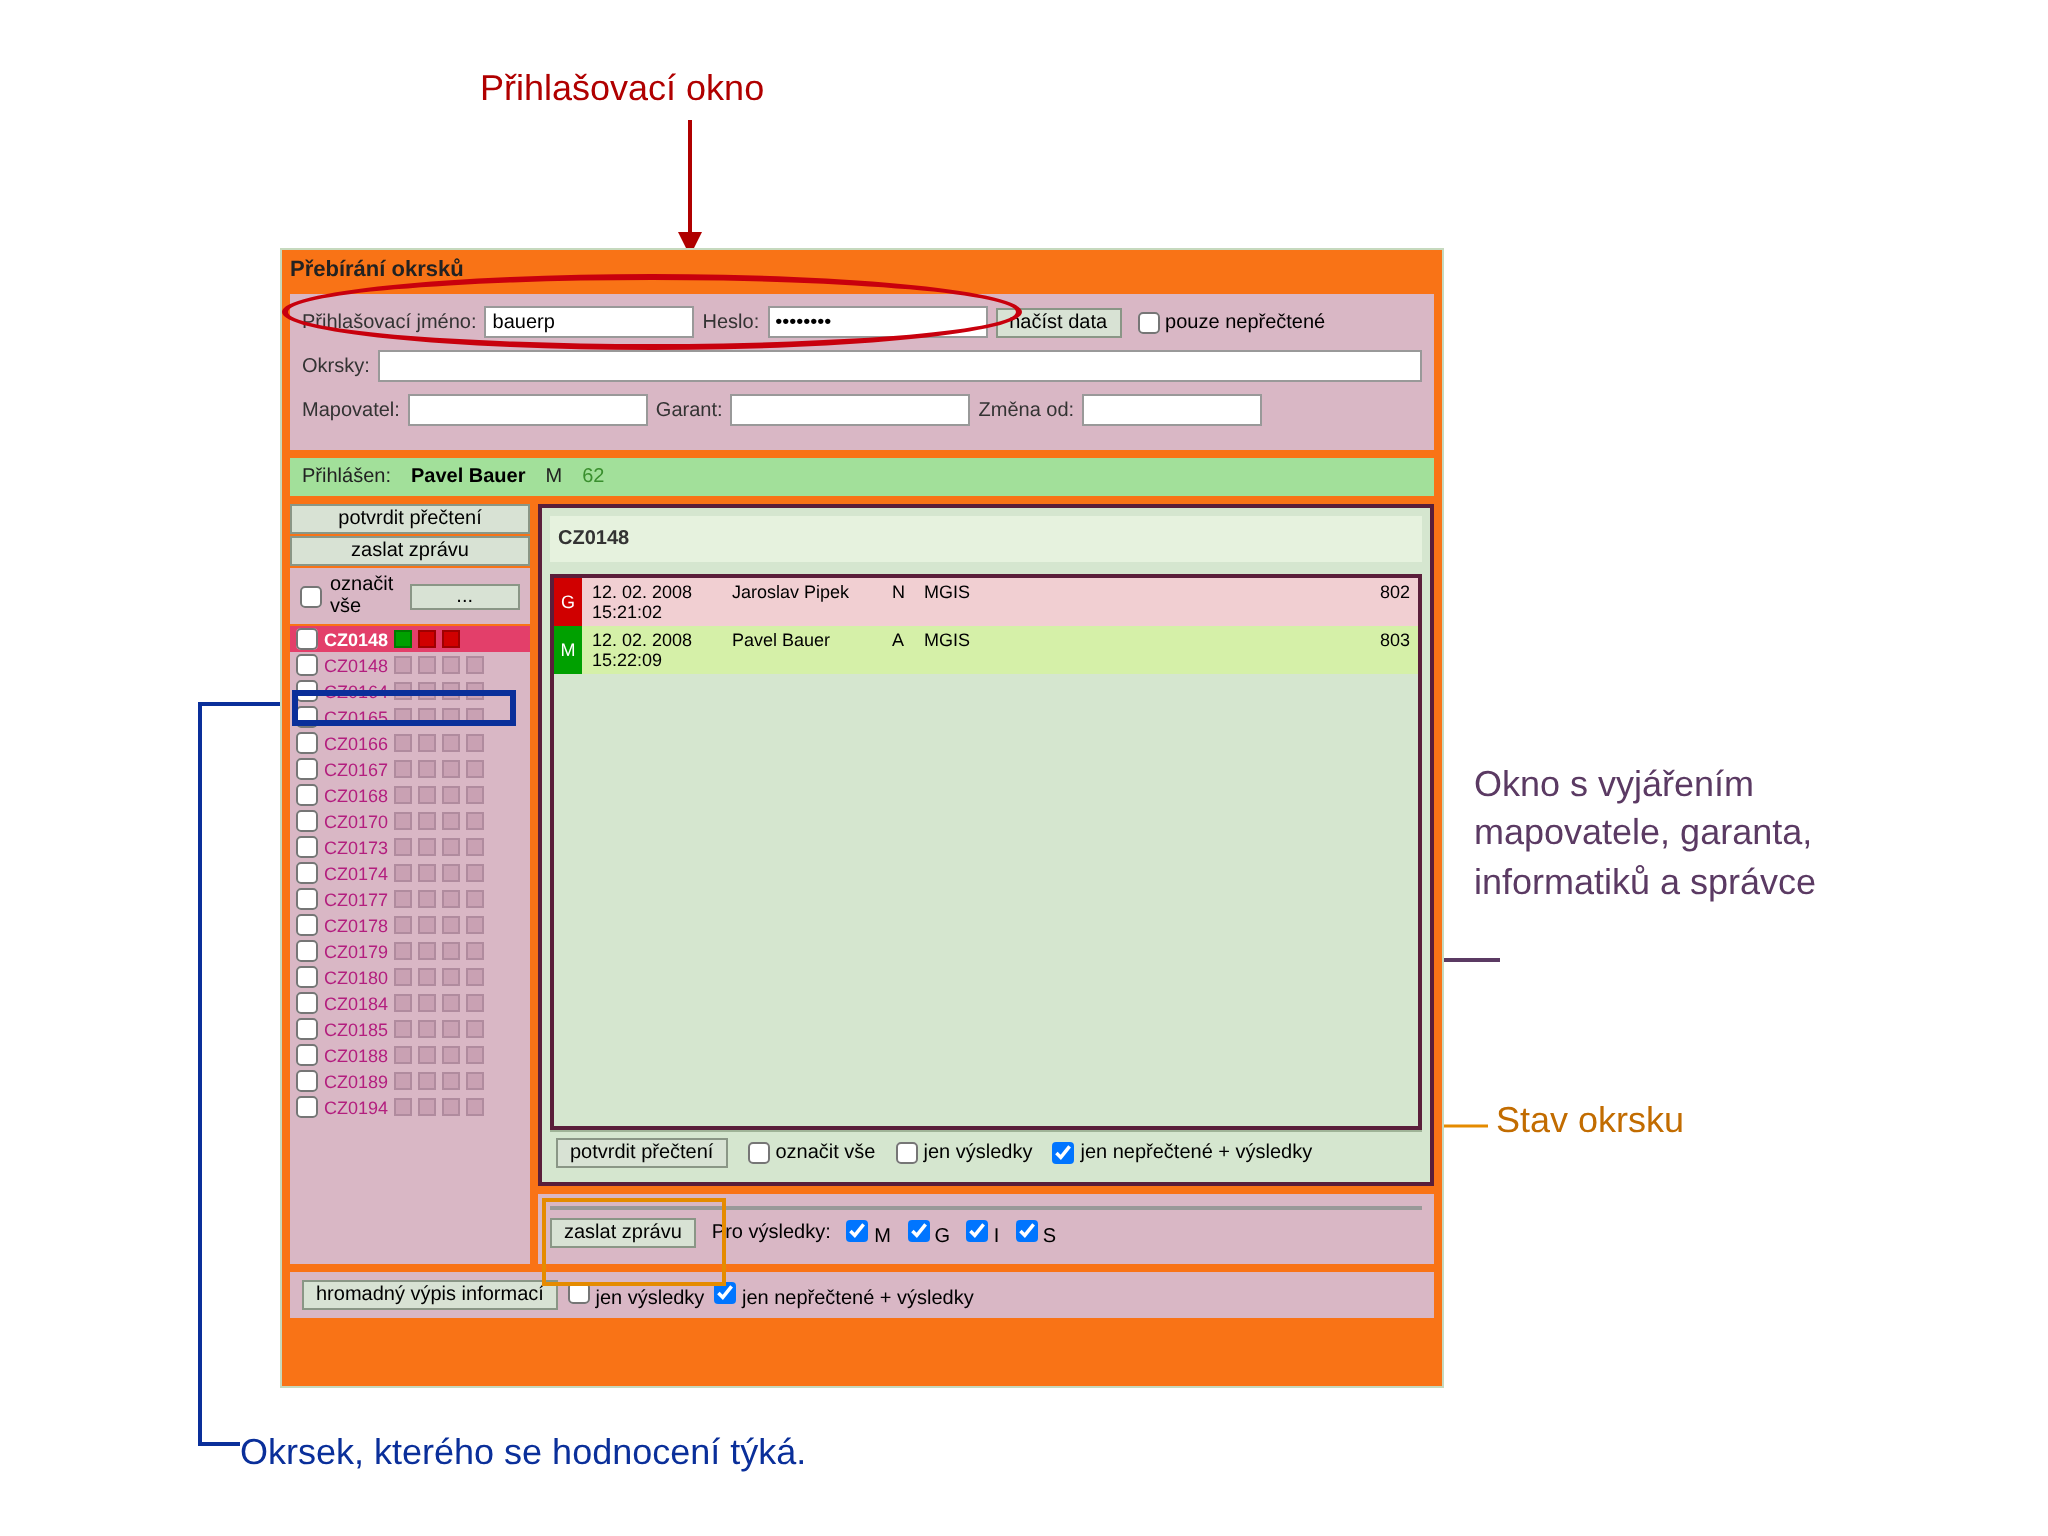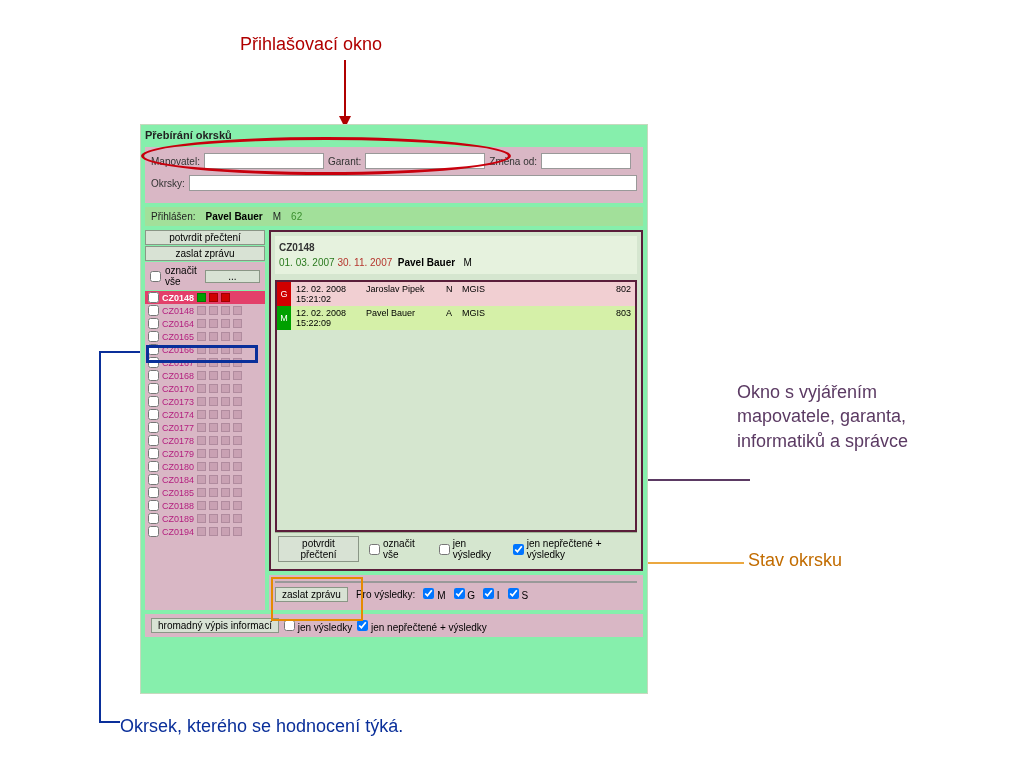--- a/index.html
+++ b/index.html
@@ -14,22 +14,22 @@
   }
   .annotation { position: absolute; font-family: Liberation Sans, sans-serif; font-size: 18px; }
   #ann-login { color: #b00000; left: 240px; top: 34px; }
   #ann-arrow-login { position:absolute; left:335px; top:60px; }
   #ann-stavokrsku { color: #c26c00; left: 748px; top: 550px; }
   #ann-okno { color: #5b3a63; left: 737px; top: 380px; width: 220px; line-height: 1.35; }
   #ann-okrsek { color: #0a2f9a; left: 120px; top: 716px; }
   .app {
     position: absolute;
     left: 140px; top: 124px;
-    width: 508px; height: 570px;
-    background: #86efac;
+    width: 582px; height: 570px;
+    background: #f97316;
     border: 1px solid #c6d9be;
   }
   .section-title { font-weight: bold; font-size: 11px; padding: 4px 4px 6px 4px; color: #222; }
   .pink-panel {
     background: #d9b7c5;
     margin: 0 4px 4px 4px;
     padding: 6px 6px;
     position: relative;
   }
   .field-row { display: flex; align-items: center; margin-bottom: 6px; gap: 4px; }
@@ -142,33 +142,44 @@
 <svg class="conn" style="left:80px; top:320px;" width="80" height="410">
   <polyline points="60,32 20,32 20,402 40,402" fill="none" stroke="#0a2f9a" stroke-width="2"></polyline>
 </svg>
 
 <div class="app">
   <div class="section-title">Přebírání okrsků</div>
 
   <div class="pink-panel">
     <div class="login-ellipse"></div>
 
+    <div class="field-row">
+      <span class="field-label">Přihlašovací jméno:</span>
+      <input type="text" style="width: 105px;" value="bauerp">
+      <span class="field-label">Heslo:</span>
+      <input type="password" style="width: 110px;" value="********">
+      <button class="btn">načíst data</button>
+      <label style="display:flex; align-items:center; gap:3px; margin-left:4px;">
+        <input type="checkbox" class="cb" style="">
+        <span>pouze nepřečtené</span>
+      </label>
+    </div>
+
+    <div class="field-row">
+      <span class="field-label">Okrsky:</span>
+      <input type="text" class="long-input" style="">
+    </div>
 
     <div class="field-row">
       <span class="field-label">Mapovatel:</span>
       <input type="text" style="width: 120px;">
       <span class="field-label">Garant:</span>
       <input type="text" style="width: 120px;">
       <span class="field-label">Změna od:</span>
       <input type="text" style="width: 90px;">
-    </div>
-
-    <div class="field-row">
-      <span class="field-label">Okrsky:</span>
-      <input type="text" class="long-input" style="">
     </div>
   </div>
 
   <div class="green-bar">
     <span class="lbl">Přihlášen:</span>
     <b>Pavel Bauer</b>
     <span class="m">M</span>
     <span class="num">62</span>
   </div>
 
@@ -334,26 +345,20 @@
             <span class="sq"></span>
             <span class="sq"></span>
           </div>
         </div>
     </div>
 
     <div class="right-col">
       <div class="detail-panel">
         <div class="detail-hdr">
           <div class="id">CZ0148</div>
-          <div>
-            <span class="d1">01. 03. 2007</span>
-            <span class="d2">30. 11. 2007</span>&nbsp;
-            <b>Pavel Bauer</b>&nbsp;&nbsp;
-            <span>M</span>
-          </div>
         </div>
 
         <div class="msg-table" id="msg-table">
             <div class="msg-row r0">
               <div class="flag red">G</div>
               <div class="msg-cell dt">12. 02. 2008<br>15:21:02</div>
               <div class="msg-cell nm">Jaroslav Pipek</div>
               <div class="msg-cell c1">N</div>
               <div class="msg-cell c2">MGIS</div>
               <div class="msg-cell sp"></div>

